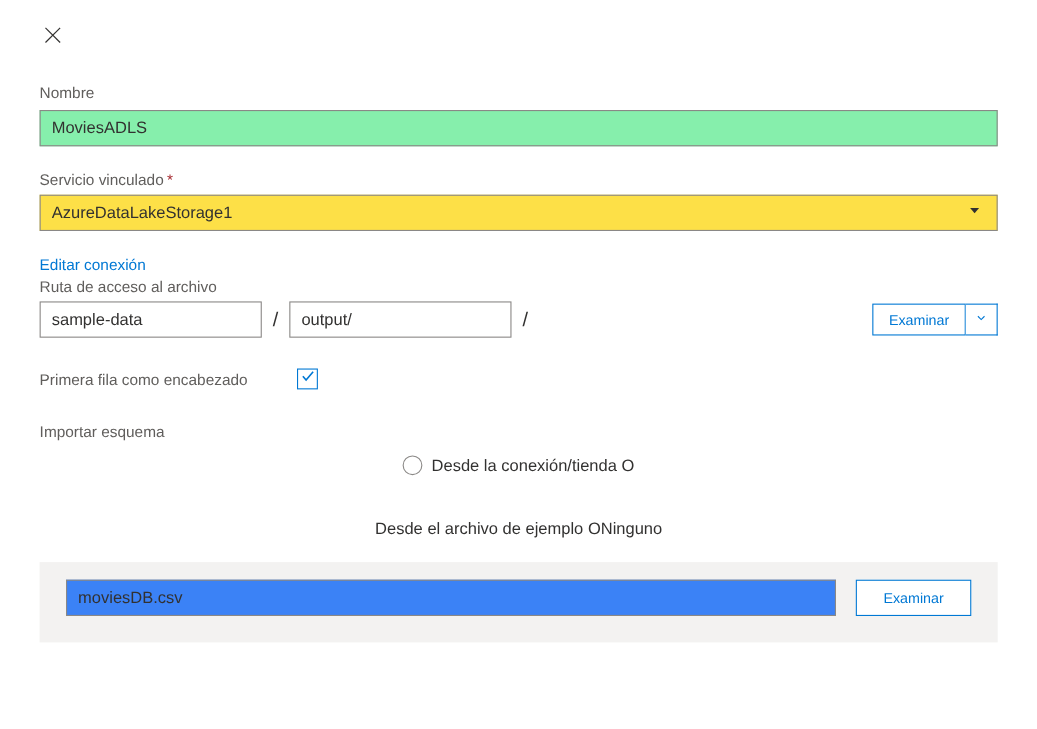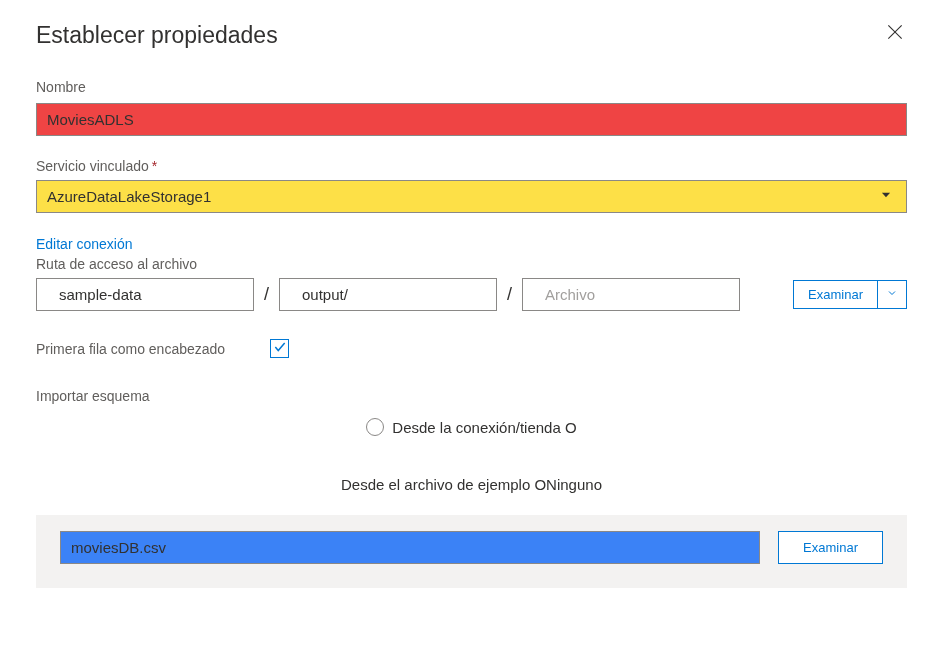--- a/index.html
+++ b/index.html
@@ -50,21 +50,21 @@
       color: #a4262c;
       margin-left: 3px;
     }
     .text-input {
       width: 100%;
       border: 1px solid #8a8886;
       padding: 7px 10px;
       font-size: 15px;
       font-family: inherit;
       color: #323130;
-      background: #ef4444;
+      background: #86efac;
     }
     .text-input.with-label {
       margin-top: 2px;
     }
     .select-wrap {
       position: relative;
     }
     .select-input {
       width: 100%;
       border: 1px solid #8a8886;
@@ -100,26 +100,26 @@
       color: #605e5c;
       margin-bottom: 6px;
     }
     .path-row {
       display: flex;
       align-items: center;
       gap: 8px;
     }
     .path-input {
       border: 1px solid #8a8886;
-      padding: 7px 22px;
-      font-size: 15px;
-      font-family: inherit;
-      color: #323130;
-      background: #ffffff;
-      width: 218px;
+      padding: 7px 10px;
+      font-size: 15px;
+      font-family: inherit;
+      color: #323130;
+      background: #ffffff;
+      width: 202px;
     }
     .path-input::placeholder {
       color: #a19f9d;
     }
     .sep {
       font-size: 18px;
       color: #323130;
       padding: 0 2px;
     }
     .browse-split {
@@ -236,21 +236,20 @@
       padding: 7px 24px;
       font-size: 13px;
       cursor: pointer;
       font-family: inherit;
     }
   </style>
 </head>
 <body>
 
 <div class="header">
-  <h1 class="title">Establecer propiedades</h1>
   <div class="close-btn">
     <span>
       <svg viewBox="0 0 24 24" fill="none" stroke="#323130" stroke-width="1.3">
         <line x1="4" y1="4" x2="20" y2="20"></line>
         <line x1="20" y1="4" x2="4" y2="20"></line>
       </svg>
     </span>
   </div>
 </div>
 
@@ -274,21 +273,20 @@
 </div>
 
 <div class="field-group">
   <a class="link">Editar conexión</a>
   <div class="subtext">Ruta de acceso al archivo</div>
   <div class="path-row">
     <input type="text" class="path-input" value="sample-data" style="">
     <span class="sep">/</span>
     <input type="text" class="path-input" value="output/" style="">
     <span class="sep">/</span>
-    <input type="text" class="path-input" placeholder="Archivo" style="">
     <div class="browse-split">
       <button class="browse-main">Examinar</button>
       <button class="browse-drop">
         <span>
           <svg viewBox="0 0 24 24" fill="none" stroke="#0078d4" stroke-width="2">
             <polyline points="6 9 12 15 18 9"></polyline>
           </svg>
         </span>
       </button>
     </div>

